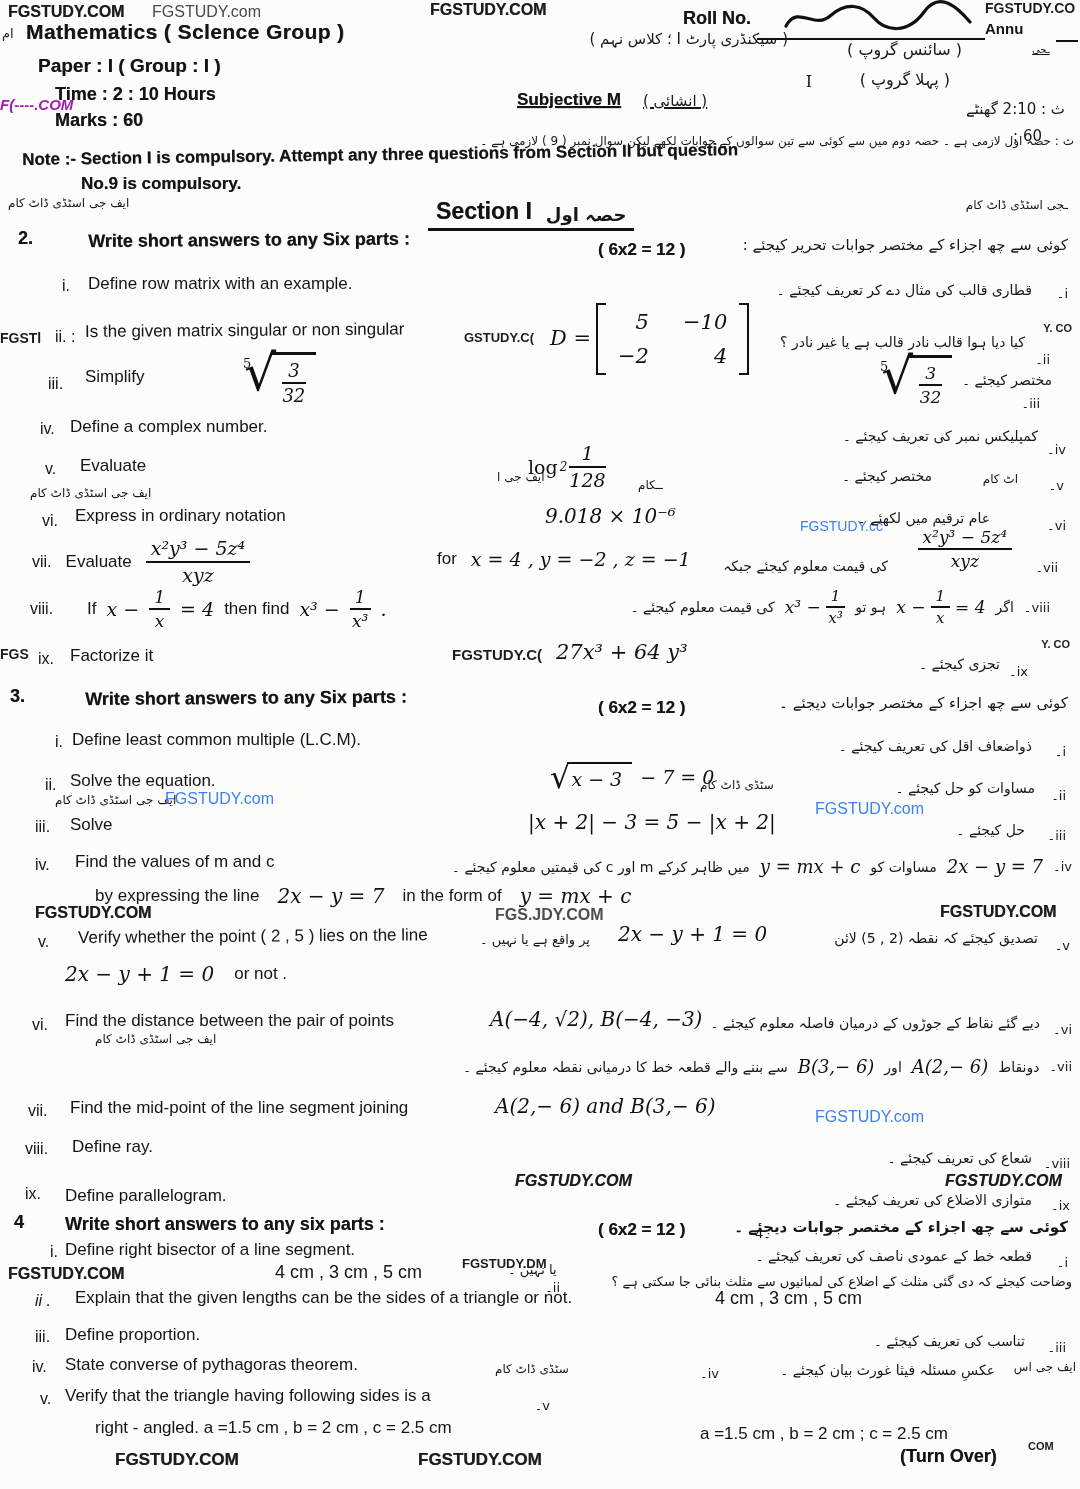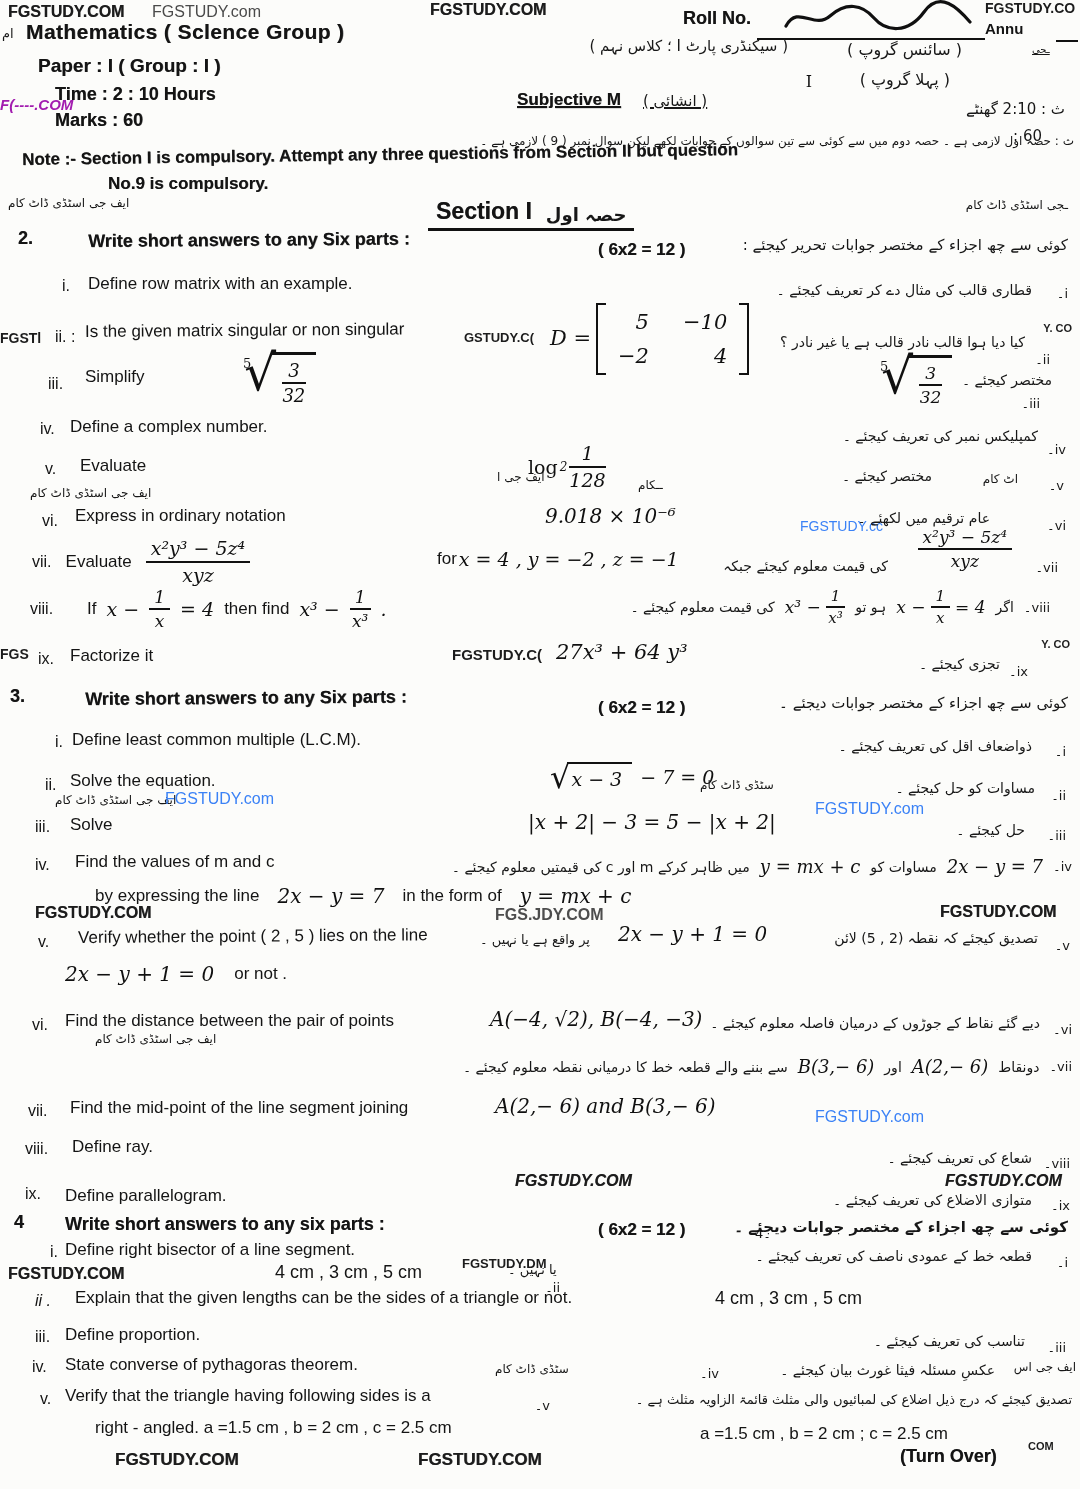--- a/index.html
+++ b/index.html
@@ -52,38 +52,38 @@
   <div class="abs en b ink" style="left:683px;top:8px;font-size:18px;">Roll No.</div>
   <div class="abs" style="left:757px;top:38px;width:228px;border-bottom:2.5px solid #111;"></div>
   <svg class="abs" style="left:768px;top:0px;" width="210" height="38" viewBox="0 0 210 38">
     <path d="M18 26 C 30 4, 46 30, 62 16 S 94 4, 106 18 S 140 34, 156 12 S 190 8, 202 22" fill="none" stroke="#101010" stroke-width="3.2" stroke-linecap="round"></path>
   </svg>
   <div class="abs wm" style="left:985px;top:0px;font-size:14px;">FGSTUDY.CO</div>
   <div class="abs en b" style="left:985px;top:20px;font-size:15px;">Annu</div>
   <div class="abs ur" style="left:1032px;top:44px;font-size:10px;text-decoration:underline;">ـجی</div>
   <div class="abs" style="left:1056px;top:40px;width:22px;border-bottom:2px solid #111;"></div>
 
-  <div class="abs ur" style="right:292px;top:37px;font-size:15px;">( سیکنڈری پارٹ I ؛ کلاس نہم )</div>
+  <div class="abs ur" style="right:292px;top:30px;font-size:15px;">( سیکنڈری پارٹ I ؛ کلاس نہم )</div>
   <div class="abs ur" style="left:2px;top:26px;font-size:13px;">ام</div>
 
   <div class="abs en b ink" style="left:26px;top:20px;font-size:21px;letter-spacing:0.4px;">Mathematics   ( Sclence Group )</div>
   <div class="abs en b ink" style="left:38px;top:55px;font-size:19px;">Paper :  I     ( Group : I )</div>
   <div class="abs ur" style="right:118px;top:40px;font-size:16px;">( سائنس گروپ )</div>
   <div class="abs en b ink" style="left:55px;top:84px;font-size:18px;">Time : 2 : 10 Hours</div>
   <div class="abs wm" style="left:0px;top:96px;font-size:15px;font-style:italic;color:#a21caf;">F(----.COM</div>
   <div class="abs ur" style="right:130px;top:70px;font-size:16px;">( پہلا گروپ )</div>
   <div class="abs math" style="right:268px;top:72px;font-size:16px;font-style:normal;">I</div>
   <div class="abs en b ink" style="left:55px;top:110px;font-size:18px;">Marks  :    60</div>
   <div class="abs en b u ink" style="left:517px;top:90px;font-size:17px;">Subjective M</div>
   <div class="abs ur u" style="left:643px;top:92px;font-size:15px;">( انشائی )</div>
   <div class="abs ur" style="right:15px;top:100px;font-size:15px;">ث : 2:10 گھنٹے</div>
   <div class="abs ur" style="right:38px;top:127px;font-size:15px;">60 :</div>
 
   <div class="abs en b ink tilt1" style="left:22px;top:150px;font-size:17px;">Note :- Section I is compulsory.  Attempt any three questions from Section II  but question</div>
-  <div class="abs en b ink" style="left:108px;top:174px;font-size:17px;text-align:right;">No.9  is  compulsory.</div>
+  <div class="abs en b ink" style="left:81px;top:174px;font-size:17px;text-align:right;">No.9  is  compulsory.</div>
   <div class="abs ur" style="right:6px;top:134px;font-size:12px;">ث : حصہ اول لازمی ہے ۔ حصہ دوم میں سے کوئی سے تین سوالوں کے جوابات لکھے لیکن سوال نمبر ( 9 ) لازمی ہے ۔</div>
 
   <div class="abs ur" style="left:8px;top:196px;font-size:12px;">ایف جی اسٹڈی ڈاٹ کام</div>
   <div class="abs ur" style="right:12px;top:198px;font-size:12px;">ـجی اسٹڈی ڈاٹ کام</div>
 
   <div class="abs" style="left:428px;top:198px;border-bottom:3.5px solid #111;padding:0 8px 3px;display:flex;gap:14px;align-items:flex-end;">
     <span class="en b ink" style="font-size:23px;">Section I</span>
     <span class="ur b" style="font-size:18px;">حصہ اول</span>
   </div>
 
@@ -167,21 +167,21 @@
   <div class="abs ur ltr" style="right:14px;top:518px;font-size:13px;">۔vi</div>
 
   <div class="abs row" style="left:32px;top:538px;gap:14px;">
     <span class="en" style="font-size:16px;">vii.</span>
     <span class="en" style="font-size:17px;">Evaluate</span>
     <span class="math frac" style="font-size:19px;">
       <span class="fn">x²y³ − 5z⁴</span>
       <span class="fd">xyz</span>
     </span>
   </div>
-  <div class="abs row" style="left:437px;top:548px;gap:2px;">
+  <div class="abs row" style="left:437px;top:548px;gap:14px;">
     <span class="en" style="font-size:17px;">for</span>
     <span class="math" style="font-size:19px;">x = 4 ,  y = −2 ,  z = −1</span>
   </div>
   <div class="abs math frac" style="right:68px;top:528px;font-size:17px;">
     <span class="fn">x²y³ − 5z⁴</span>
     <span class="fd">xyz</span>
   </div>
   <div class="abs ur" style="right:192px;top:558px;font-size:14px;">کی قیمت معلوم کیجئے جبکہ</div>
   <div class="abs ur ltr" style="right:22px;top:560px;font-size:13px;">۔vii</div>
 
@@ -341,38 +341,38 @@
   <div class="abs ur ltr" style="right:12px;top:1255px;font-size:13px;">۔i</div>
 
   <div class="abs wm ink" style="left:8px;top:1265px;font-size:16px;">FGSTUDY.COM</div>
   <div class="abs en" style="left:275px;top:1262px;font-size:18px;">4  cm ,  3   cm ,  5 cm</div>
   <div class="abs wm" style="left:462px;top:1256px;font-size:13px;">FGSTUDY.DM</div>
   <div class="abs ur" style="left:508px;top:1262px;font-size:13px;">یا نہیں ۔</div>
 
   <div class="abs en" style="left:35px;top:1292px;font-size:16px;font-style:italic;">ii .</div>
   <div class="abs en" style="left:75px;top:1288px;font-size:17px;">Explain that the given lengths can be the sides of  a triangle or not.</div>
   <div class="abs en" style="left:715px;top:1288px;font-size:18px;">4  cm ,  3   cm ,  5 cm</div>
+  <div class="abs ur" style="right:8px;top:1274px;font-size:13px;">وضاحت کیجئے کہ دی گئی مثلث کے اضلاع کی لمبائیوں سے مثلث بنائی جا سکتی ہے ؟</div>
   <div class="abs ur ltr" style="right:520px;top:1280px;font-size:13px;">۔ii</div>
 
   <div class="abs en" style="left:35px;top:1328px;font-size:16px;">iii.</div>
   <div class="abs en" style="left:65px;top:1325px;font-size:17px;">Define  proportion.</div>
   <div class="abs ur" style="right:55px;top:1333px;font-size:14px;">تناسب کی تعریف کیجئے ۔</div>
   <div class="abs ur ltr" style="right:14px;top:1340px;font-size:13px;">۔iii</div>
 
   <div class="abs en" style="left:32px;top:1358px;font-size:16px;">iv.</div>
   <div class="abs en" style="left:65px;top:1355px;font-size:17px;">State converse of pythagoras theorem.</div>
   <div class="abs ur" style="left:495px;top:1362px;font-size:12px;">سٹڈی ڈاٹ کام</div>
   <div class="abs ur" style="right:85px;top:1362px;font-size:14px;">عکسِ مسئلہ فیثا غورث بیان کیجئے ۔</div>
   <div class="abs ur" style="right:4px;top:1360px;font-size:12px;">ایف جی اس</div>
   <div class="abs ur ltr" style="left:700px;top:1366px;font-size:13px;">۔iv</div>
 
   <div class="abs en" style="left:40px;top:1390px;font-size:16px;">v.</div>
   <div class="abs en" style="left:65px;top:1386px;font-size:17px;">Verify that the triangle having following sides is a</div>
   <div class="abs en" style="left:95px;top:1418px;font-size:17px;">right - angled.  a =1.5 cm   ,  b = 2 cm   , c =  2.5 cm</div>
-  <div class="abs ur" style="right:8px;top:1392px;font-size:13px;">تصدیق کیجئے کہ درج ذیل اضلاع کی لمبائیوں والی مثلث قائمۃ الزاویہ مثلث ہے ۔</div>
   <div class="abs ur ltr" style="right:530px;top:1398px;font-size:13px;">۔v</div>
   <div class="abs en" style="left:700px;top:1424px;font-size:17px;">a =1.5 cm  , b = 2 cm ;  c =  2.5 cm</div>
 
   <div class="abs wm ink" style="left:115px;top:1450px;font-size:17px;">FGSTUDY.COM</div>
   <div class="abs wm ink" style="left:418px;top:1450px;font-size:17px;">FGSTUDY.COM</div>
   <div class="abs en b ink" style="left:900px;top:1446px;font-size:18px;">(Turn Over)</div>
   <div class="abs wm" style="left:1028px;top:1440px;font-size:11px;">COM</div>
 
 </div>
 

